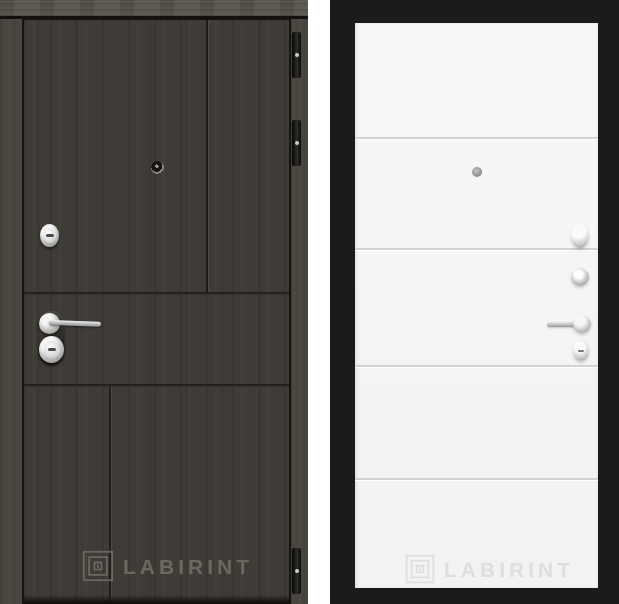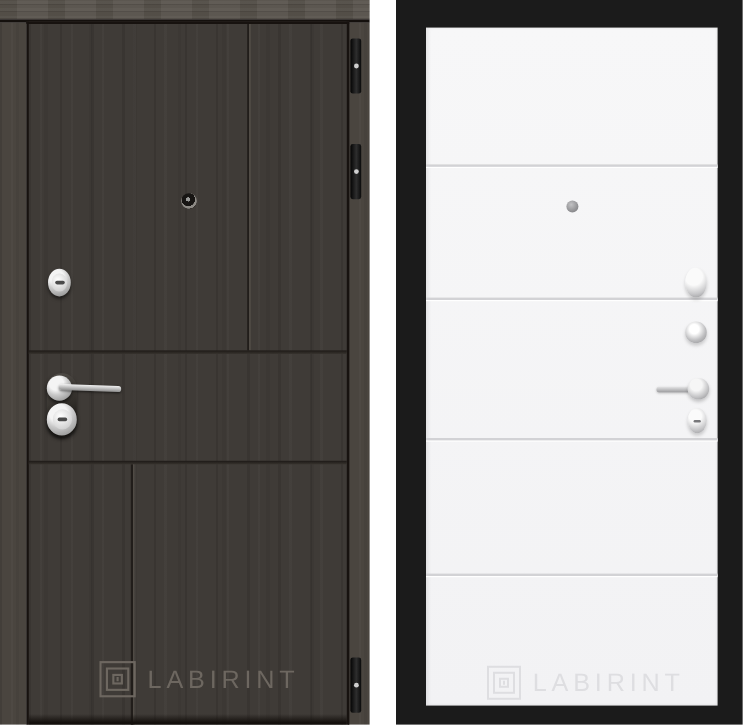--- a/index.html
+++ b/index.html
@@ -62,21 +62,21 @@
   .lp-hub{left:15px;top:293px;width:21px;height:21px;}
   .lp-lever{
     left:25px;top:300px;width:52px;height:5px;border-radius:3px;
     background:linear-gradient(180deg,#f0f0f0,#8c8c8c);
     transform:rotate(2deg);transform-origin:left center;
     box-shadow:0 1px 2px rgba(0,0,0,0.5);
   }
   .lp-lock-bottom{left:15px;top:316px;width:25px;height:27px;}
   .lp-logo-row{left:58px;top:529px;height:34px;display:flex;align-items:center;gap:9px;color:#6d6760;}
   .logo-icon{display:block;}
-  .logo-text{font-size:21px;letter-spacing:4px;font-weight:400;line-height:1;}
+  .logo-text{font-size:21px;letter-spacing:4px;font-weight:700;line-height:1;}
   .lp-bottom-shadow{left:0;bottom:0;width:100%;height:9px;background:linear-gradient(180deg,rgba(20,16,13,0),#14100d 80%);}
   .hinge{
     left:292px;width:9px;height:46px;border-radius:2px;
     background:linear-gradient(90deg,#040404,#2e2e2e 55%,#0a0a0a);
   }
   .hinge .pin{
     position:absolute;left:50%;top:50%;width:4px;height:4px;margin:-2px 0 0 -2px;
     border-radius:50%;background:#cfcfcf;
   }
 

